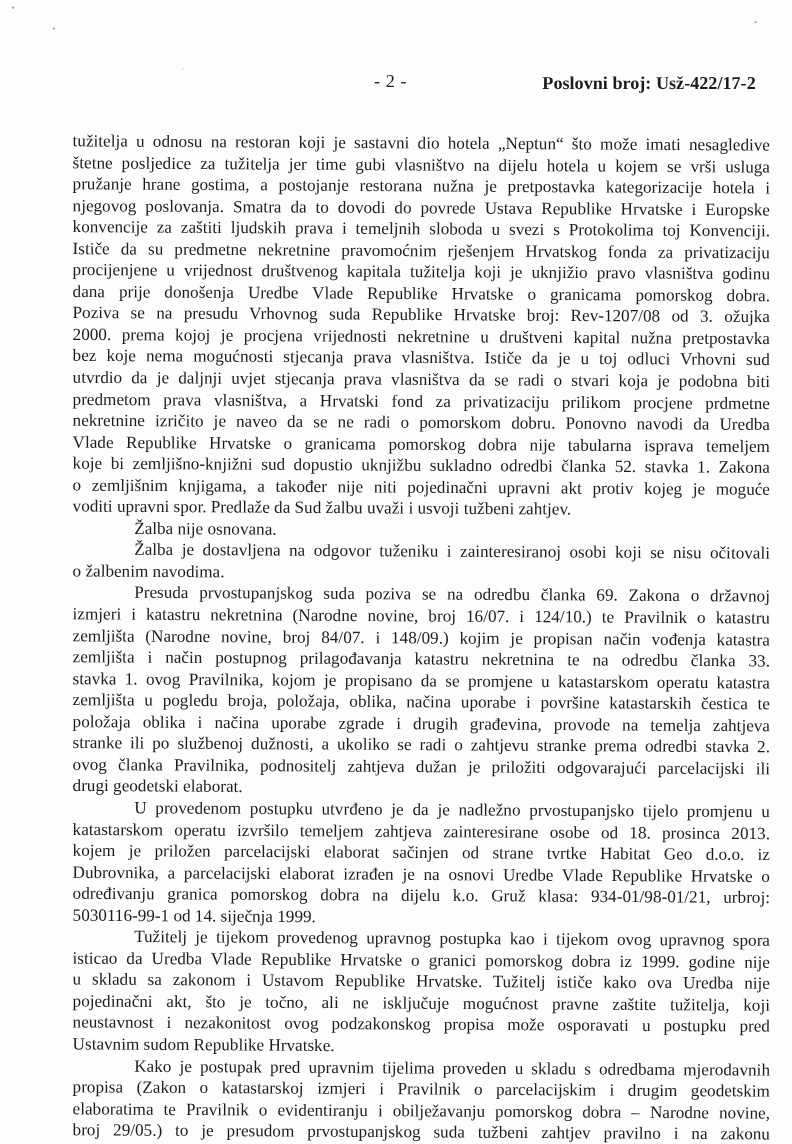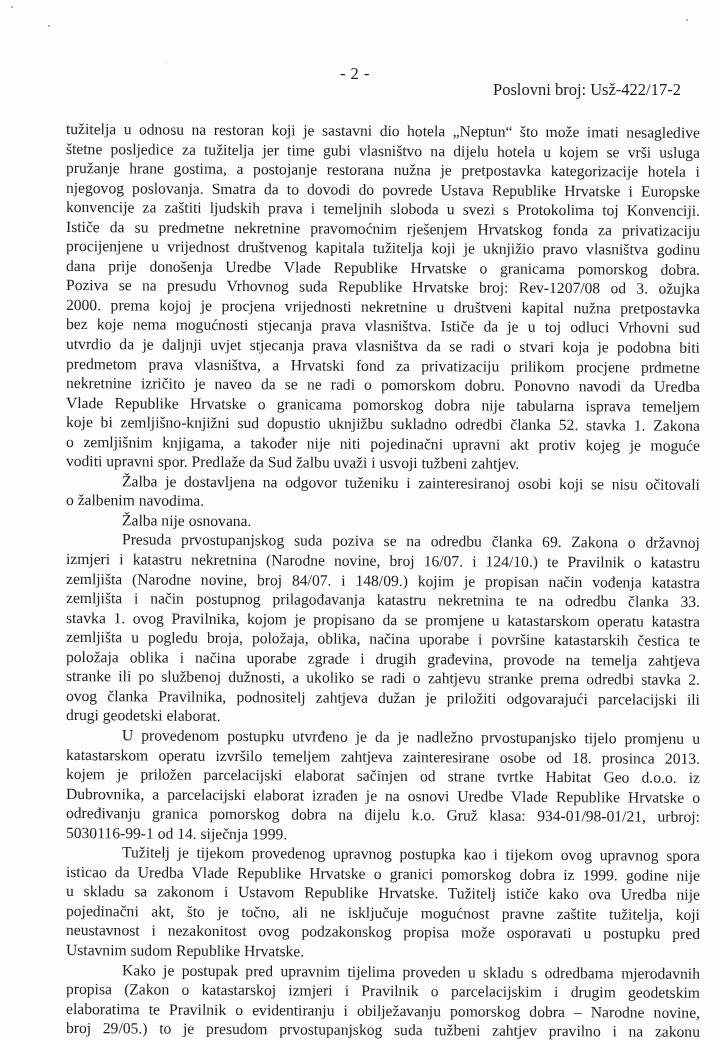--- a/index.html
+++ b/index.html
@@ -37,21 +37,22 @@
     }
     .page-number {
       position: absolute;
       left: 340px;
       top: 0;
       letter-spacing: 0.5px;
     }
     .case-number {
       position: absolute;
       left: 493px;
-      top: 16px;
+      top: 2px;
+      font-weight: bold;
     }
     .body-text {
       position: absolute;
       top: 119px;
       left: 66px;
       width: 634px;
     }
     .line {
       display: block;
       height: 19.55px;
@@ -100,25 +101,25 @@
         <span class="line">bez koje nema mogućnosti stjecanja prava vlasništva. Ističe da je u toj odluci Vrhovni sud</span>
         <span class="line">utvrdio da je daljnji uvjet stjecanja prava vlasništva da se radi o stvari koja je podobna biti</span>
         <span class="line">predmetom prava vlasništva, a Hrvatski fond za privatizaciju prilikom procjene prdmetne</span>
         <span class="line">nekretnine izričito je naveo da se ne radi o pomorskom dobru. Ponovno navodi da Uredba</span>
         <span class="line">Vlade Republike Hrvatske o granicama pomorskog dobra nije tabularna isprava temeljem</span>
         <span class="line">koje bi zemljišno-knjižni sud dopustio uknjižbu sukladno odredbi članka 52. stavka 1. Zakona</span>
         <span class="line">o zemljišnim knjigama, a također nije niti pojedinačni upravni akt protiv kojeg je moguće</span>
         <span class="line last">voditi upravni spor. Predlaže da Sud žalbu uvaži i usvoji tužbeni zahtjev.</span>
       </div>
       <div>
+        <span class="line indent last">Žalba nije osnovana.</span>
+      </div>
+      <div>
         <span class="line indent">Žalba je dostavljena na odgovor tuženiku i zainteresiranoj osobi koji se nisu očitovali</span>
         <span class="line last">o žalbenim navodima.</span>
-      </div>
-      <div>
-        <span class="line indent last">Žalba nije osnovana.</span>
       </div>
       <div>
         <span class="line indent">Presuda prvostupanjskog suda poziva se na odredbu članka 69. Zakona o državnoj</span>
         <span class="line">izmjeri i katastru nekretnina (Narodne novine, broj 16/07. i 124/10.) te Pravilnik o katastru</span>
         <span class="line">zemljišta (Narodne novine, broj 84/07. i 148/09.) kojim je propisan način vođenja katastra</span>
         <span class="line">zemljišta i način postupnog prilagođavanja katastru nekretnina te na odredbu članka 33.</span>
         <span class="line">stavka 1. ovog Pravilnika, kojom je propisano da se promjene u katastarskom operatu katastra</span>
         <span class="line">zemljišta u pogledu broja, položaja, oblika, načina uporabe i površine katastarskih čestica te</span>
         <span class="line">položaja oblika i načina uporabe zgrade i drugih građevina, provode na temelja zahtjeva</span>
         <span class="line">stranke ili po službenoj dužnosti, a ukoliko se radi  o zahtjevu stranke prema odredbi stavka 2.</span>

